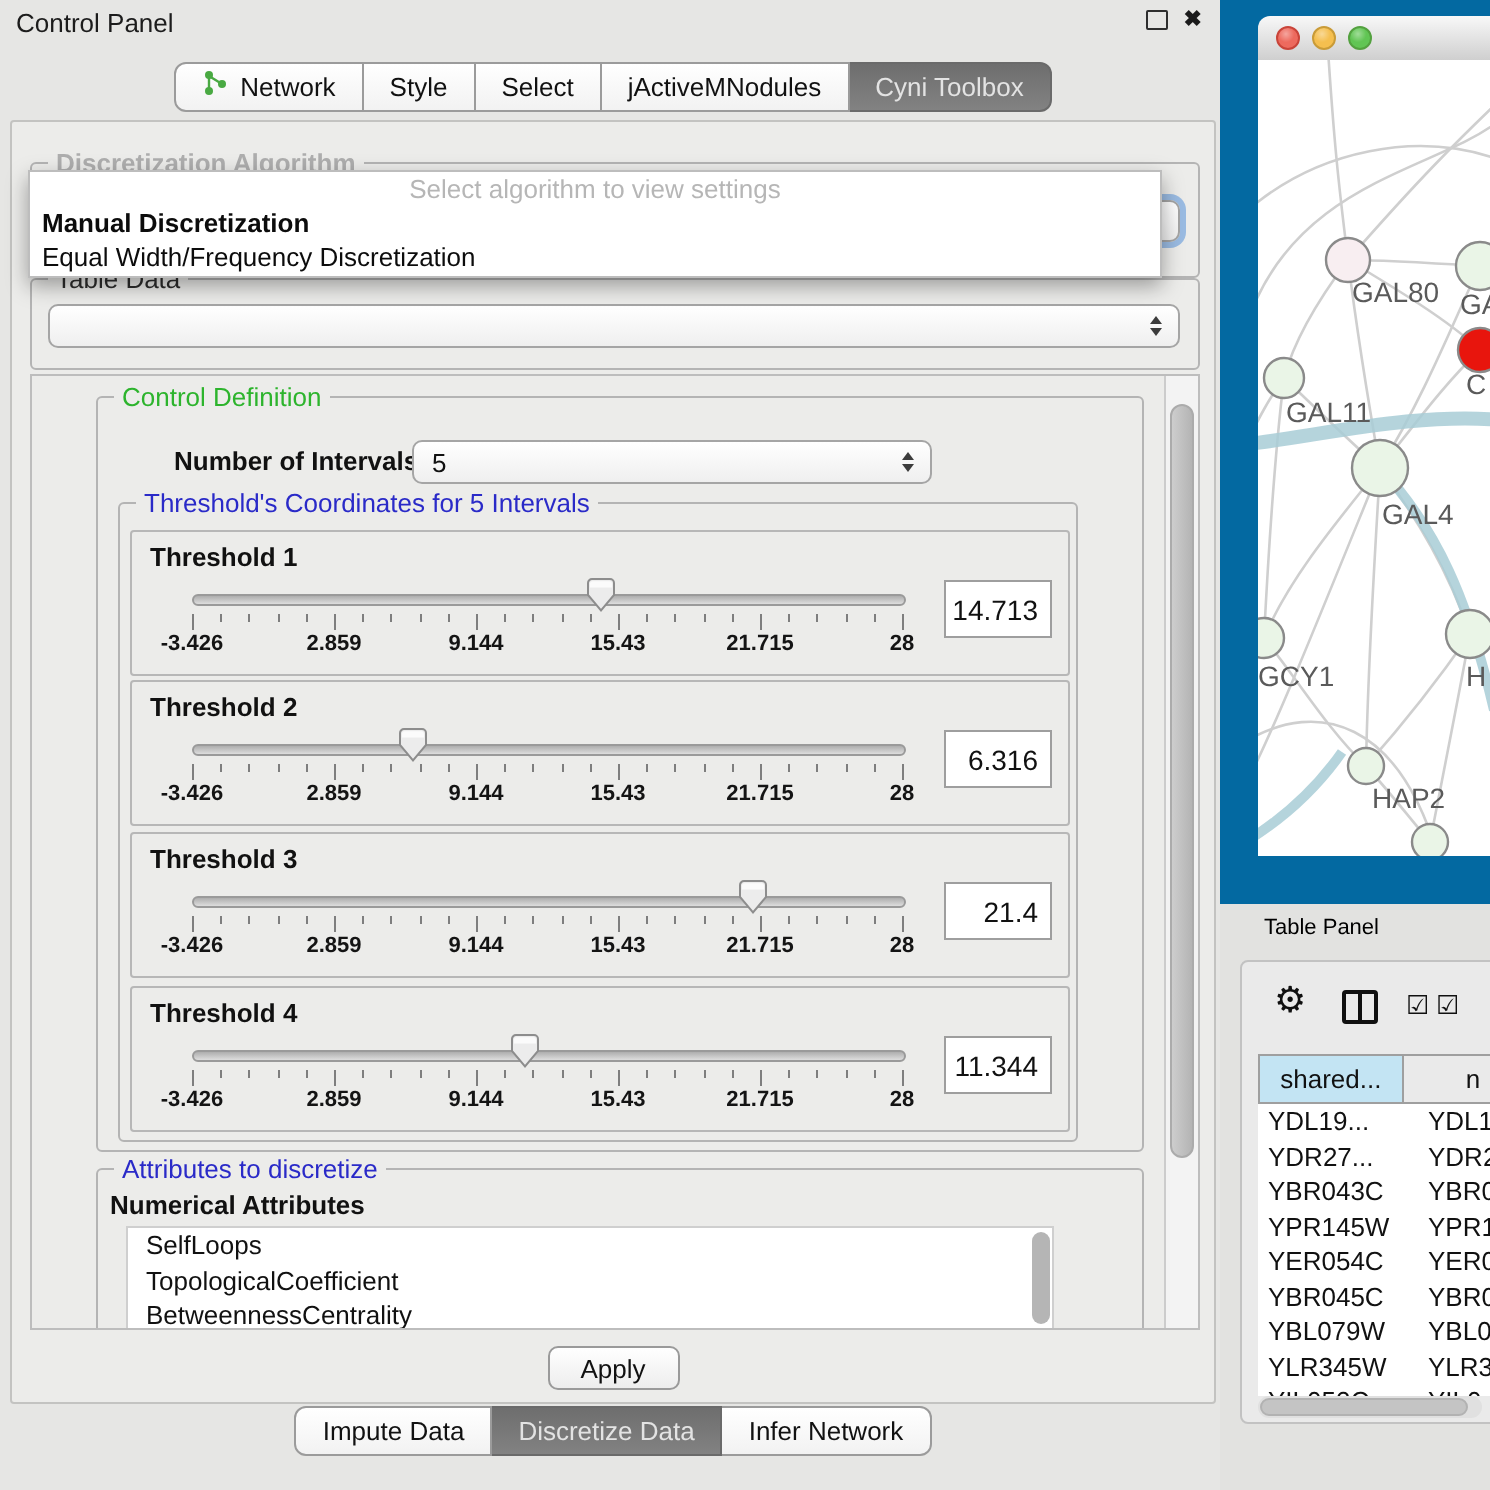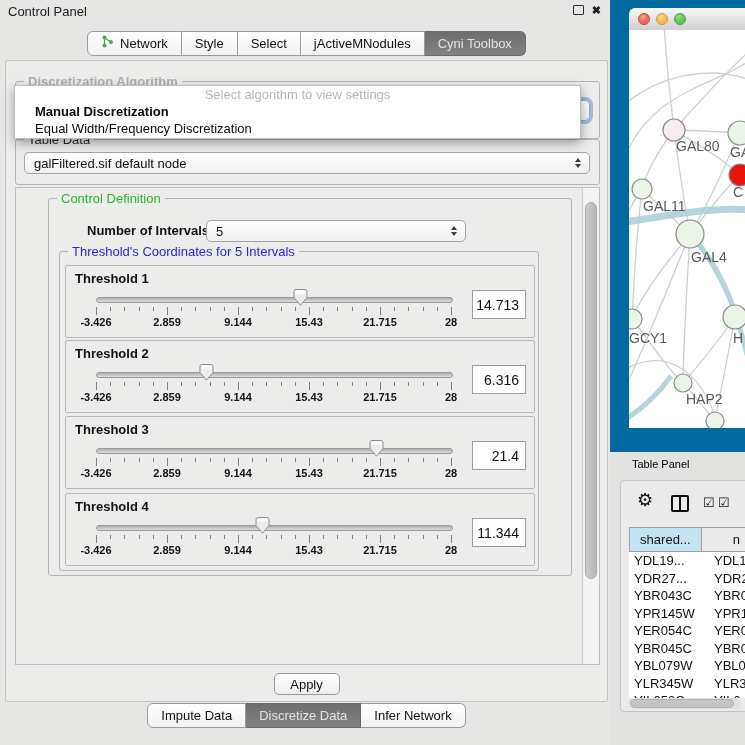--- a/index.html
+++ b/index.html
@@ -35,21 +35,21 @@
          font-size:13px;color:#111;display:flex;align-items:center;padding:0 22px 0 9px;box-sizing:border-box;}
   .combo.focus{box-shadow:0 0 0 3px rgba(100,155,220,.6);}
   .spin{position:absolute;right:8px;top:50%;transform:translateY(-50%);display:flex;flex-direction:column;gap:2px;}
   .spin i{display:block;width:0;height:0;border-left:3.5px solid transparent;border-right:3.5px solid transparent;}
   .spin .up{border-bottom:4px solid #3c3c3c;}
   .spin .dn{border-top:4px solid #3c3c3c;}
   
   .popup{position:absolute;left:8px;top:24px;width:565px;height:52px;background:#ffffff;border:1px solid #bdbdbd;
          box-shadow:0 4px 10px rgba(0,0,0,.35);z-index:50;}
   .popup-hint{height:17px;line-height:17px;text-align:center;color:#b6b6b6;font-size:13px;}
-  .popup-item{height:15px;line-height:15px;padding:1px 20px;font-size:13px;color:#0c0c0c;}
+  .popup-item{height:15px;line-height:15px;padding:1px 6px;font-size:13px;color:#0c0c0c;}
   .popup-item.bold{font-weight:bold;}
   
   .scroll-region{position:absolute;left:9px;top:126px;width:585px;height:478px;background:#ececea;
                  border:1px solid #bdbdbd;overflow:hidden;box-sizing:border-box;}
   .v-scrollbar{position:absolute;right:0;top:0;width:16px;height:478px;background:#f3f3f3;border-left:1px solid #cccccc;}
   .v-thumb{position:absolute;left:2px;top:14px;width:10px;height:375px;border-radius:6px;
            background:linear-gradient(90deg,#cdcdcd,#b4b4b4);border:1px solid #ababab;}
   
   .thr-panel{position:absolute;left:5px;width:468px;height:71px;border:1px solid #b7b7b7;background:#ececea;border-radius:2px;}
   .thr-label{position:absolute;left:9px;top:5px;font-size:13px;font-weight:bold;color:#111;}
@@ -146,21 +146,20 @@
         <span class="spin">
             <i class="up"></i>
             <i class="dn"></i>
           </span>
       </div>
     </div>
 
     <div class="groupbox" style="left:9px;top:78px;width:583px;height:44px;">
       <span class="legend">Table Data</span>
       <div class="combo" style="left:8px;top:12px;width:566px;height:22px;">
-        <span>galFiltered.sif default node</span>
         <span class="spin">
             <i class="up"></i>
             <i class="dn"></i>
           </span>
       </div>
     </div>
 
     <div class="popup">
       <div class="popup-hint">Select algorithm to view settings</div>
       <div id="popup-options">
@@ -373,20 +372,30 @@
                   <span style="left: 60%;">15.43</span>
                   <span style="left: 80%;">21.715</span>
                   <span style="left: 100%;">28</span>
                 </div>
     <div class="value-box">11.344</div>
   </div>
 </div>
         </div>
       </div>
 
+      <div class="groupbox" style="left:32px;top:396px;width:522px;height:86px;">
+        <span class="legend blue">Attributes to discretize</span>
+        <span class="bold-label" style="position:absolute;left:6px;top:10px;">Numerical Attributes</span>
+        <div class="attr-list" id="attr-list">
+          <div class="attr-item">SelfLoops</div>
+            <div class="attr-item">TopologicalCoefficient</div>
+            <div class="attr-item">BetweennessCentrality</div>
+            <div class="attr-vsb"></div>
+        </div>
+      </div>
 
       <div class="v-scrollbar">
         <div class="v-thumb"></div>
       </div>
     </div>
 
     <button class="apply">Apply</button>
   </div>
 
   <div class="seg-row bottom" id="bottom-tabs">

